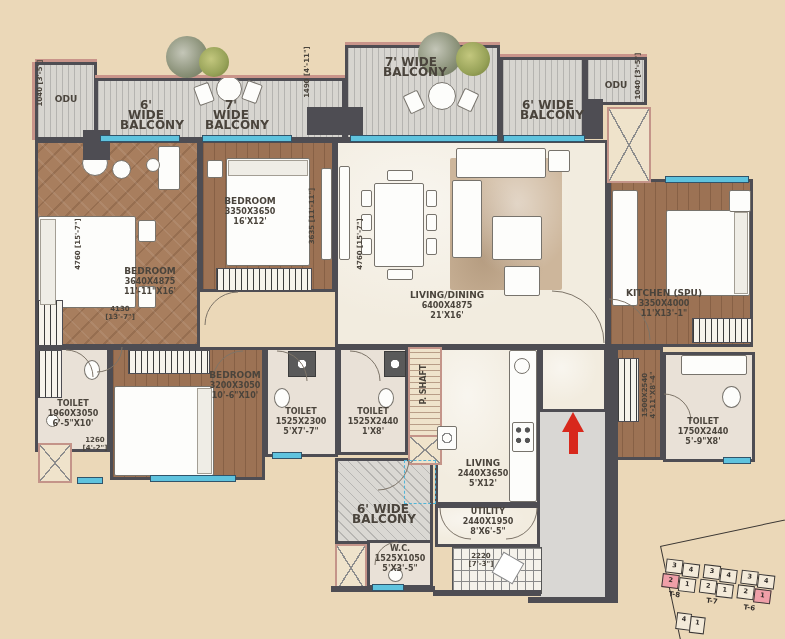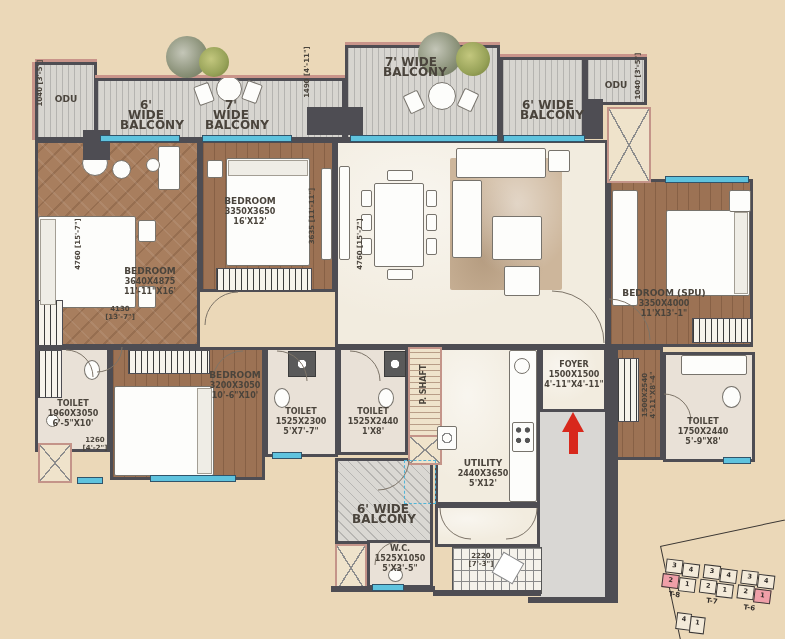--- a/index.html
+++ b/index.html
@@ -233,22 +233,27 @@
   <div class="rlbl" style="left:108px;top:266px;width:84px;">
     <div class="l1">BEDROOM</div>
     <div class="l2">3640X4875</div>
     <div class="l3">11'-11"X16'</div>
   </div>
   <div class="rlbl" style="left:208px;top:196px;width:84px;">
     <div class="l1">BEDROOM</div>
     <div class="l2">3350X3650</div>
     <div class="l3">16'X12'</div>
   </div>
+  <div class="rlbl" style="left:395px;top:290px;width:104px;">
+    <div class="l1">LIVING/DINING</div>
+    <div class="l2">6400X4875</div>
+    <div class="l3">21'X16'</div>
+  </div>
   <div class="rlbl" style="left:618px;top:288px;width:92px;">
-    <div class="l1">BEDROOM (SPU)</div>
+    <div class="l1">KITCHEN (SPU)</div>
     <div class="l2">3350X4000</div>
     <div class="l3">11'X13'-1"</div>
   </div>
   <div class="rlbl" style="left:193px;top:370px;width:84px;">
     <div class="l1">BEDROOM</div>
     <div class="l2">3200X3050</div>
     <div class="l3">10'-6"X10'</div>
   </div>
   <div class="rlbl" style="left:41px;top:399px;width:64px;">
     <div class="l2">TOILET</div>
@@ -264,28 +269,28 @@
     <div class="l2">TOILET</div>
     <div class="l2">1525X2440</div>
     <div class="l3">1'X8'</div>
   </div>
   <div class="rlbl" style="left:668px;top:417px;width:70px;">
     <div class="l2">TOILET</div>
     <div class="l2">1750X2440</div>
     <div class="l3">5'-9"X8'</div>
   </div>
   <div class="rlbl" style="left:447px;top:458px;width:72px;">
-    <div class="l1">UTILITY</div>
+    <div class="l1">LIVING</div>
     <div class="l2">2440X3650</div>
     <div class="l3">5'X12'</div>
   </div>
-  <div class="rlbl" style="left:534px;top:360px;width:80px;">
-    <div class="l2">FOYER</div>
-    <div class="l2">1500X1500</div>
-    <div class="l3">4'-11"X4'-11"</div>
+  <div class="rlbl" style="left:452px;top:507px;width:72px;">
+    <div class="l2">UTILITY</div>
+    <div class="l2">2440X1950</div>
+    <div class="l3">8'X6'-5"</div>
   </div>
   <div class="rlbl" style="left:368px;top:544px;width:64px;">
     <div class="l3">W.C.</div>
     <div class="l3">1525X1050</div>
     <div class="l3">5'X3'-5"</div>
   </div>
   <div class="vdim" style="left:380px;top:380px;width:86px;font-size:8px;">P. SHAFT</div>
 
   <div class="vdim" style="left:5px;top:79px;width:70px;">1040 [3'-5"]</div>
   <div class="vdim" style="left:272px;top:68px;width:70px;">1490 [4'-11"]</div>

